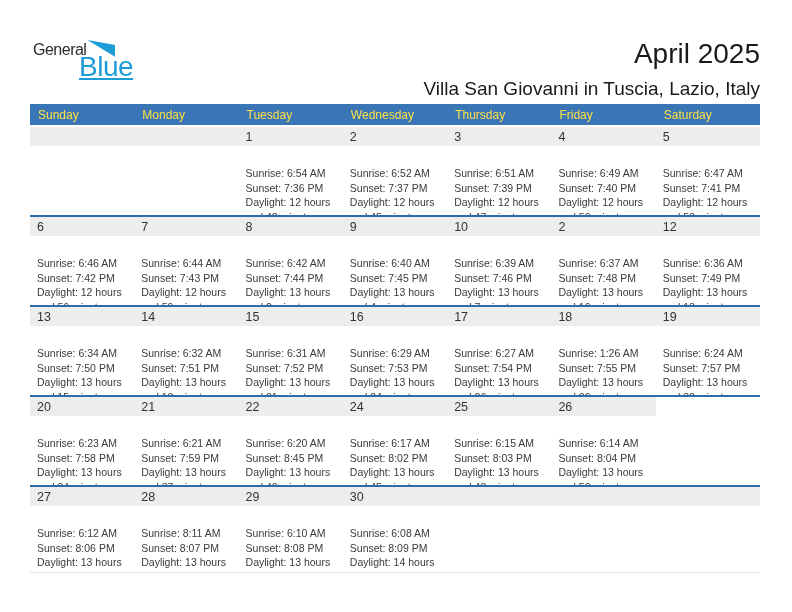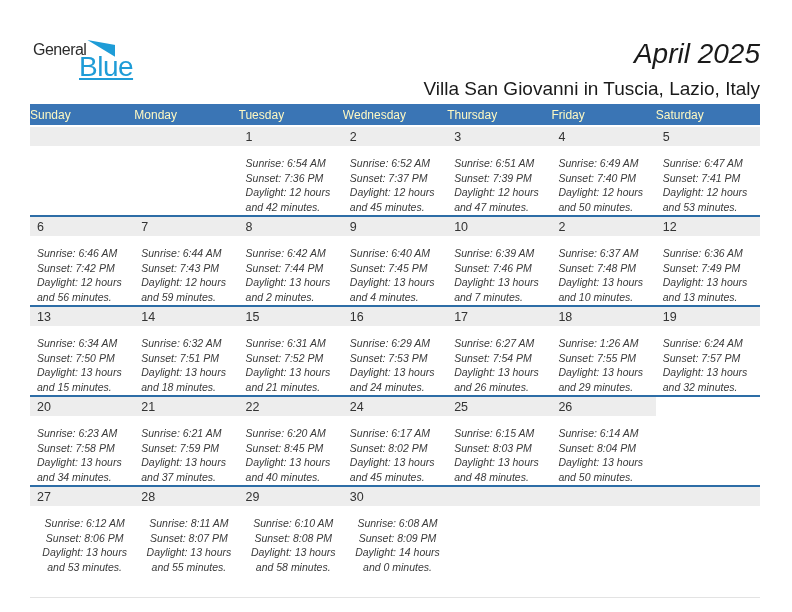--- a/index.html
+++ b/index.html
@@ -10,38 +10,38 @@
   
   .logo { position:absolute; left:33px; top:40px; }
   .logo-row1 { display:flex; align-items:flex-end; }
   .logo-general { font-size:16px; color:#2b2b2b; letter-spacing:-0.5px; }
   .logo-triangle { width:28px; height:17px; margin-left:1px; margin-bottom:2px;
                    background:#1e9cd7; clip-path:polygon(0 0,100% 30%,100% 100%); }
   .logo-blue { font-size:28px; color:#1e9cd7; letter-spacing:-0.5px; margin-top:-8px; padding-left:46px;text-decoration:underline; }
 
   
   .titles { position:absolute; right:32px; top:38px; text-align:right; }
-  .month-title { font-size:28px; color:#1a1a1a; font-weight:normal;font-style:italic; }
+  .month-title { font-size:28px; color:#1a1a1a; font-weight:normal; }
   .location-subtitle { font-size:19px; color:#1a1a1a; margin-top:8px; }
 
   
   .calendar { position:absolute; left:30px; top:104px; width:730px; }
   .weekday-row { display:grid; grid-template-columns:repeat(7,1fr);
                  background:#3a75b5; height:21px; align-items:center; }
-  .weekday-cell { color:#fef9c3; font-size:12px; padding-left:0; white-space:nowrap; overflow:hidden; }
+  .weekday-cell { color:#fde047; font-size:12px; padding-left:8px; white-space:nowrap; overflow:hidden; }
 
   .week { display:grid; grid-template-columns:repeat(7,1fr);
           height:90px; border-top:2px solid #2d6da6; background:#ffffff; }
   .week.first { border-top-color:#ffffff; }
-  .week.last { height:113px; border-bottom:1px solid #e3e3e3;text-align:center; }
+  .week.last { height:88px; border-bottom:1px solid #e3e3e3; }
 
   .day-cell { overflow:hidden; }
   .day-strip { height:19px; background:#ededed; display:flex; align-items:center; }
   .day-number { font-size:12.5px; color:#333333; padding-left:7px; }
-  .cell-body { padding:10px 2px 0 7px; font-size:10.5px; line-height:14.5px; color:#3a3a3a;font-style:italic; }
+  .cell-body { padding:20px 2px 0 7px; font-size:10.5px; line-height:14.5px; color:#3a3a3a; }
 </style>
 </head>
 <body>
 
 <div class="page">
 
   <div class="logo">
     <div class="logo-row1">
       <span class="logo-general">General</span>
       <span class="logo-triangle"></span>

